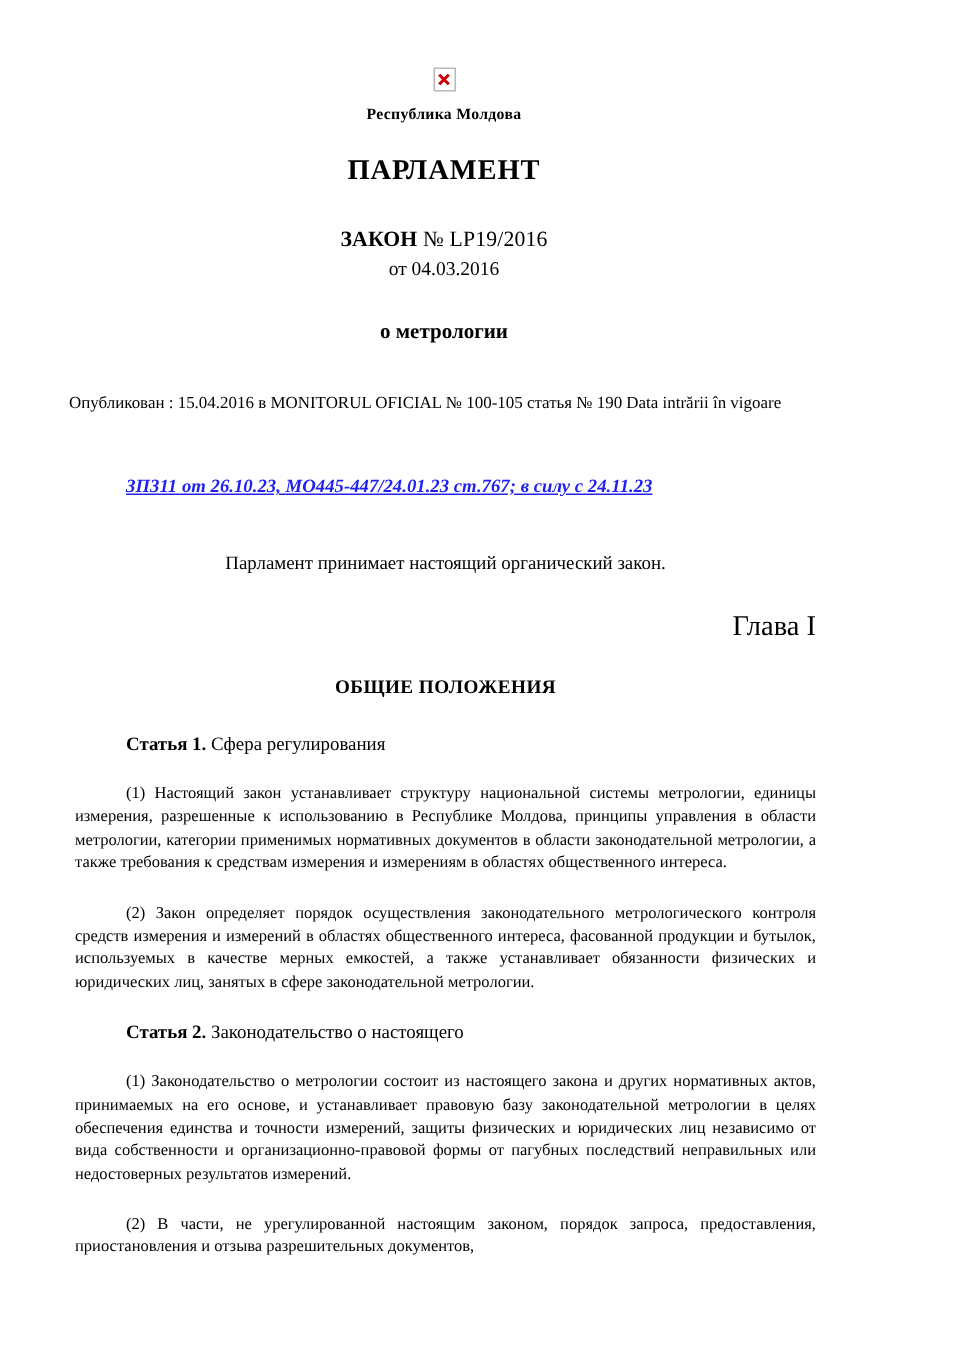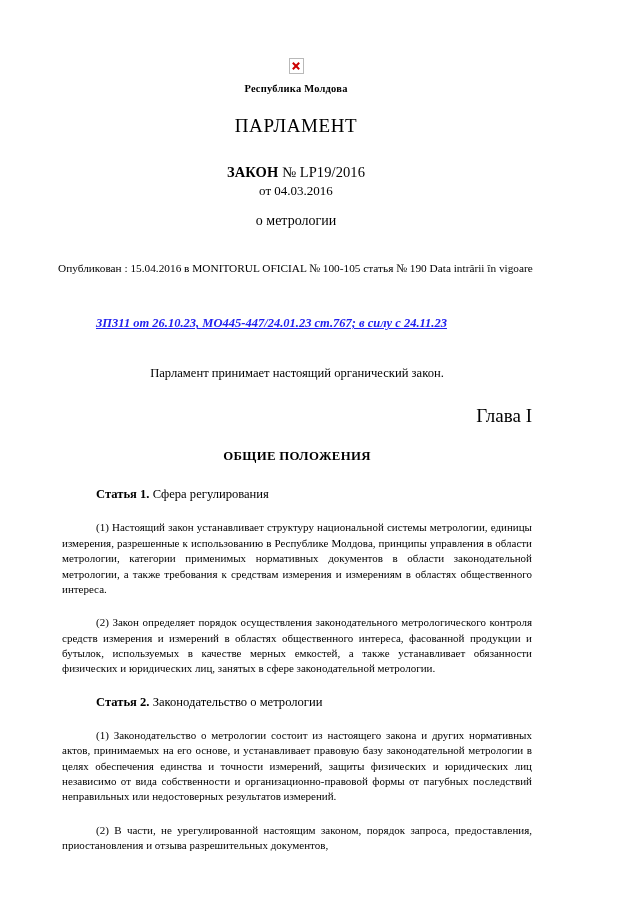--- a/index.html
+++ b/index.html
@@ -15,21 +15,21 @@
     font-family: "Liberation Serif", "DejaVu Serif", serif;
     color: #000000;
     -webkit-font-smoothing: antialiased;
   }
 
   .page {
     position: relative;
     width: 592px;
     height: 905px;
     box-sizing: border-box;
-    padding: 12px;
+    padding: 0;
   }
 
   
   .masthead {
     text-align: center;
     padding-top: 44px;
   }
 
   .broken-image {
     display: inline-block;
@@ -59,37 +59,38 @@
     font-weight: bold;
     font-size: 10.5px;
     letter-spacing: 0.2px;
     margin-top: 9px;
   }
 
   .parliament {
     font-size: 19px;
     letter-spacing: 0.6px;
     margin-top: 21px;
+    font-weight: bold;
   }
 
   .law-no {
     font-size: 14.5px;
     margin-top: 27px;
     letter-spacing: 0.1px;
   }
   .law-no .lbl { font-weight: bold; }
   .law-date {
     font-size: 13px;
     margin-top: 2px;
   }
 
   .law-title {
     font-size: 14px;
-    font-weight: normal;
-    margin-top: 14px;
+    font-weight: bold;
+    margin-top: 27px;
   }
 
   
   .published {
     font-size: 11.3px;
     margin: 33px 0 0 0;
     padding: 0 24px 0 46px;
     text-align: left;
     white-space: nowrap;
   }
@@ -192,20 +193,20 @@
 
     <p class="article-head">
       <span class="num">Статья 1.</span>
       <span>Сфера регулирования</span>
     </p>
     <p class="para">(1) Настоящий закон устанавливает структуру национальной системы метрологии, единицы измерения, разрешенные к использованию в Республике Молдова, принципы управления в области метрологии, категории применимых нормативных документов в области законодательной метрологии, а также требования к средствам измерения и измерениям в областях общественного интереса.</p>
     <p class="para">(2) Закон определяет порядок осуществления законодательного метрологического контроля средств измерения и измерений в областях общественного интереса, фасованной продукции и бутылок, используемых в качестве мерных емкостей, а также устанавливает обязанности физических и юридических лиц, занятых в сфере законодательной метрологии.</p>
 
     <p class="article-head">
       <span class="num">Статья 2.</span>
-      <span>Законодательство о метрологии</span>
+      <span>Законодательство о настоящего</span>
     </p>
     <p class="para">(1) Законодательство о метрологии состоит из настоящего закона и других нормативных актов, принимаемых на его основе, и устанавливает правовую базу законодательной метрологии в целях обеспечения единства и точности измерений, защиты физических и юридических лиц независимо от вида собственности и организационно-правовой формы от пагубных последствий неправильных или недостоверных результатов измерений.</p>
     <p class="para">(2) В части, не урегулированной настоящим законом, порядок запроса, предоставления, приостановления и отзыва разрешительных документов,</p>
 
   </div>
 
 </div>
 
 </body></html>

